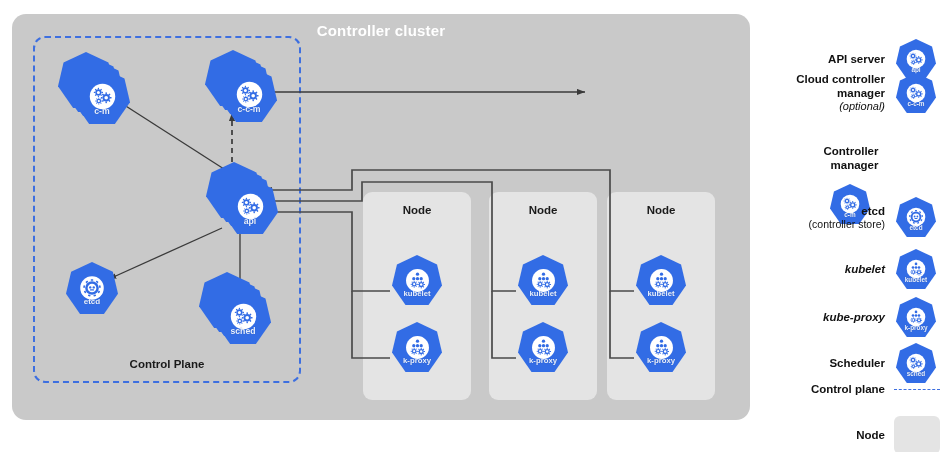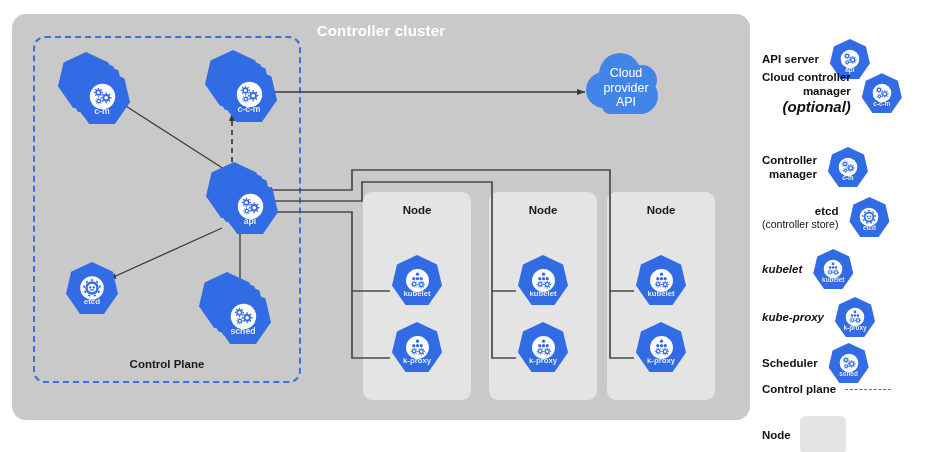--- a/index.html
+++ b/index.html
@@ -77,29 +77,29 @@
     color:#ffffff;font-size:12.5px;line-height:1.18;text-align:center;
   }
 
   
   #wires{position:absolute;left:0;top:0;width:944px;height:452px;pointer-events:none;}
 
   
   .legend{position:absolute;left:762px;top:18px;width:178px;height:420px;}
   .legend-row{
     position:absolute;left:0;width:178px;display:flex;
-    align-items:center;gap:9px;
+    align-items:center;justify-content:flex-end;gap:9px;
   }
   .legend-label{
     text-align:right;color:#111111;font-size:11.5px;line-height:1.22;
     font-weight:bold;
   }
   .legend-label.italic{font-style:italic;font-weight:bold;}
   .legend-label .sub{display:block;font-weight:normal;font-size:10.5px;}
-  .legend-label .opt{display:block;font-style:italic;font-weight:bold;font-size:15px;}
+  .legend-label .opt{display:block;font-style:italic;font-weight:normal;font-size:11px;}
   .legend-icon-slot{width:46px;height:46px;position:relative;flex:0 0 46px;}
   .legend-dash{
     width:46px;height:0;border-top:1.6px dashed #3d6fe0;flex:0 0 46px;
   }
   .legend-swatch{
     width:38px;height:38px;background:#e4e4e4;border-radius:6px;flex:0 0 46px;
   }
 </style>
 </head>
 <body>
@@ -156,36 +156,20 @@
       api --&gt;
     <path d="M390,291 L352,291 L352,212 L264,212" stroke="#4a4a4a" stroke-width="1.7" fill="none" marker-end="url(#ah)"></path>
     <path d="M390,358 L352,358 L352,291" stroke="#4a4a4a" stroke-width="1.7" fill="none"></path>
 
     
     <path d="M516,358 L492,358 L492,291" stroke="#4a4a4a" stroke-width="1.7" fill="none"></path>
     
     <path d="M634,358 L610,358 L610,291" stroke="#4a4a4a" stroke-width="1.7" fill="none"></path>
   </svg>
 
-  <div class="cloud-wrap">
-    <svg width="92" height="80" viewBox="0 0 92 80">
-      <g fill="#4285e8">
-        <circle cx="40" cy="26" r="21"></circle>
-        <circle cx="62" cy="32" r="15"></circle>
-        <circle cx="24" cy="42" r="18"></circle>
-        <circle cx="60" cy="48" r="18"></circle>
-        <rect x="22" y="40" width="45" height="26" rx="8"></rect>
-      </g>
-    </svg>
-    <div class="cloud-text">
-      <span>Cloud</span>
-      <span>provider</span>
-      <span>API</span>
-    </div>
-  </div>
 
   <div id="icon-layer">
       <div class="k8s" style="left: 58px; top: 52px; width: 72px; height: 72px;">
         <div class="layer back" style="--s:56px;left:0px;top:0px;"></div>
         <div class="layer back" style="--s:56px;left:5px;top:4px;"></div>
         <div class="layer back" style="--s:56px;left:10px;top:8px;"></div>
         <div class="front" style="left:16px;top:16px;width:56px;height:56px;">
              <div class="layer" style="--s:56px;"></div>
              <div class="glyph" style="--s:56px;">
             <svg width="41" height="41" viewBox="0 0 100 100">
@@ -834,21 +818,21 @@
                       </g>
       </g>
     </g>
   </svg>
               </div>
              <div class="cap" style="--s:40px;top:28px;font-size:6.4px;">c-c-m</div>
            </div>
           </div>
         </div>
       </div>
-      <div class="legend-row" style="top: 126px;">
+      <div class="legend-row" style="top: 126px; flex-direction: column;">
         <div class="legend-label">
           <span style="display:block">Controller</span>
           <span style="display:block">manager</span>
         </div>
         <div class="legend-icon-slot">
           <div class="k8s" style="left: 2px; top: 3px; width: 40px; height: 40px;">
             <div class="front" style="left:0px;top:0px;width:40px;height:40px;">
              <div class="layer" style="--s:40px;"></div>
              <div class="glyph" style="--s:40px;">
                 <svg width="30" height="30" viewBox="0 0 100 100">

